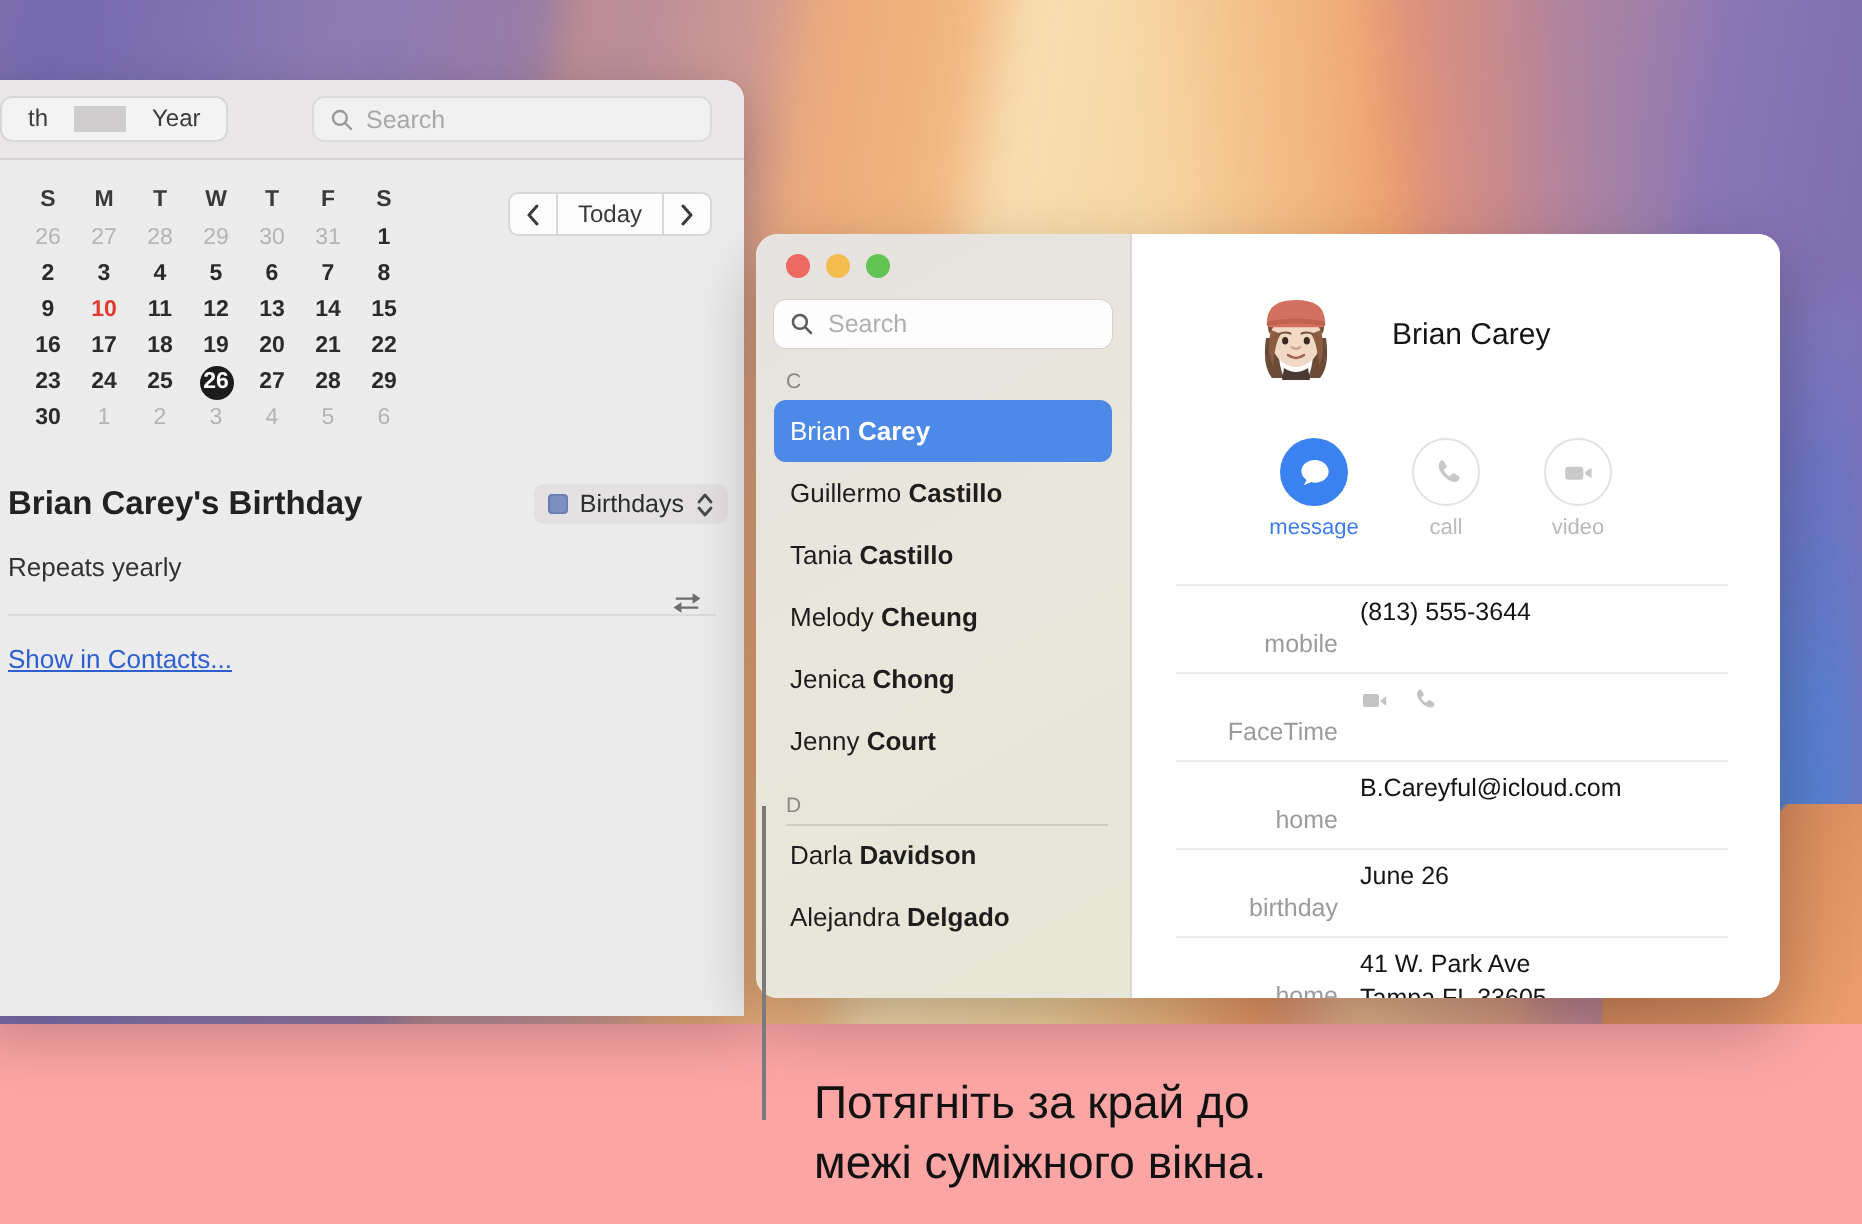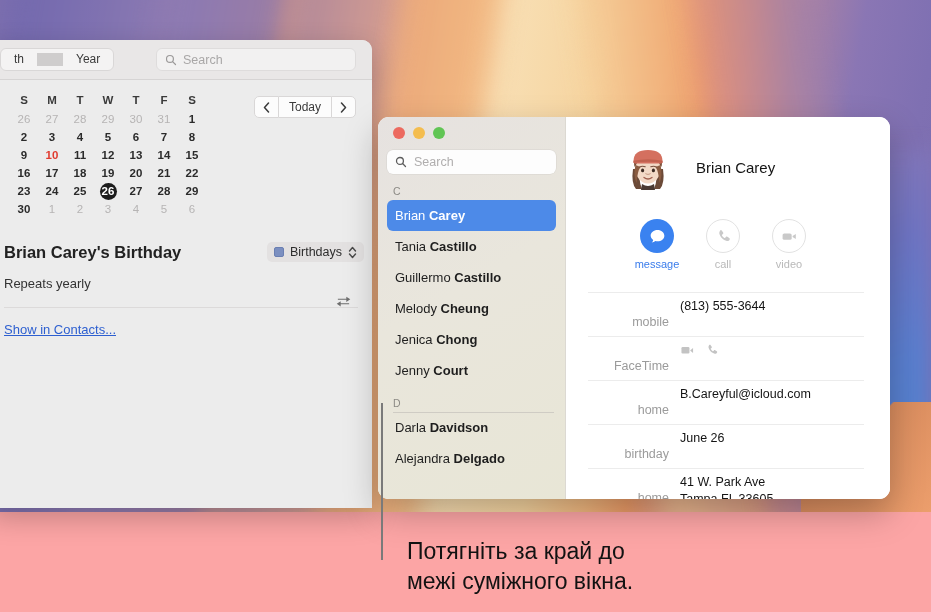--- a/index.html
+++ b/index.html
@@ -381,22 +381,22 @@
           <svg width="12" height="12" viewBox="0 0 16 16">
               <circle cx="6.6" cy="6.6" r="4.6" fill="none" stroke="#5d5d5d" stroke-width="1.7"></circle>
               <line x1="10.1" y1="10.1" x2="14" y2="14" stroke="#5d5d5d" stroke-width="1.7" stroke-linecap="round"></line>
             </svg>
         </span>
         <span class="ph">Search</span>
       </div>
       <div id="contacts-list">
           <div class="sect-head">C</div>
           <div class="contact-row selected"><span>Brian </span><b>Carey</b></div>
+          <div class="contact-row"><span>Guillermo </span><b>Castillo</b></div>
           <div class="contact-row"><span>Tania </span><b>Castillo</b></div>
-          <div class="contact-row"><span>Guillermo </span><b>Castillo</b></div>
           <div class="contact-row"><span>Melody </span><b>Cheung</b></div>
           <div class="contact-row"><span>Jenica </span><b>Chong</b></div>
           <div class="contact-row"><span>Jenny </span><b>Court</b></div>
           <div class="sect-head ruled">D</div>
           <div class="contact-row"><span>Darla </span><b>Davidson</b></div>
           <div class="contact-row"><span>Alejandra </span><b>Delgado</b></div>
         </div>
     </div>
 
     <div id="contacts-detail">

